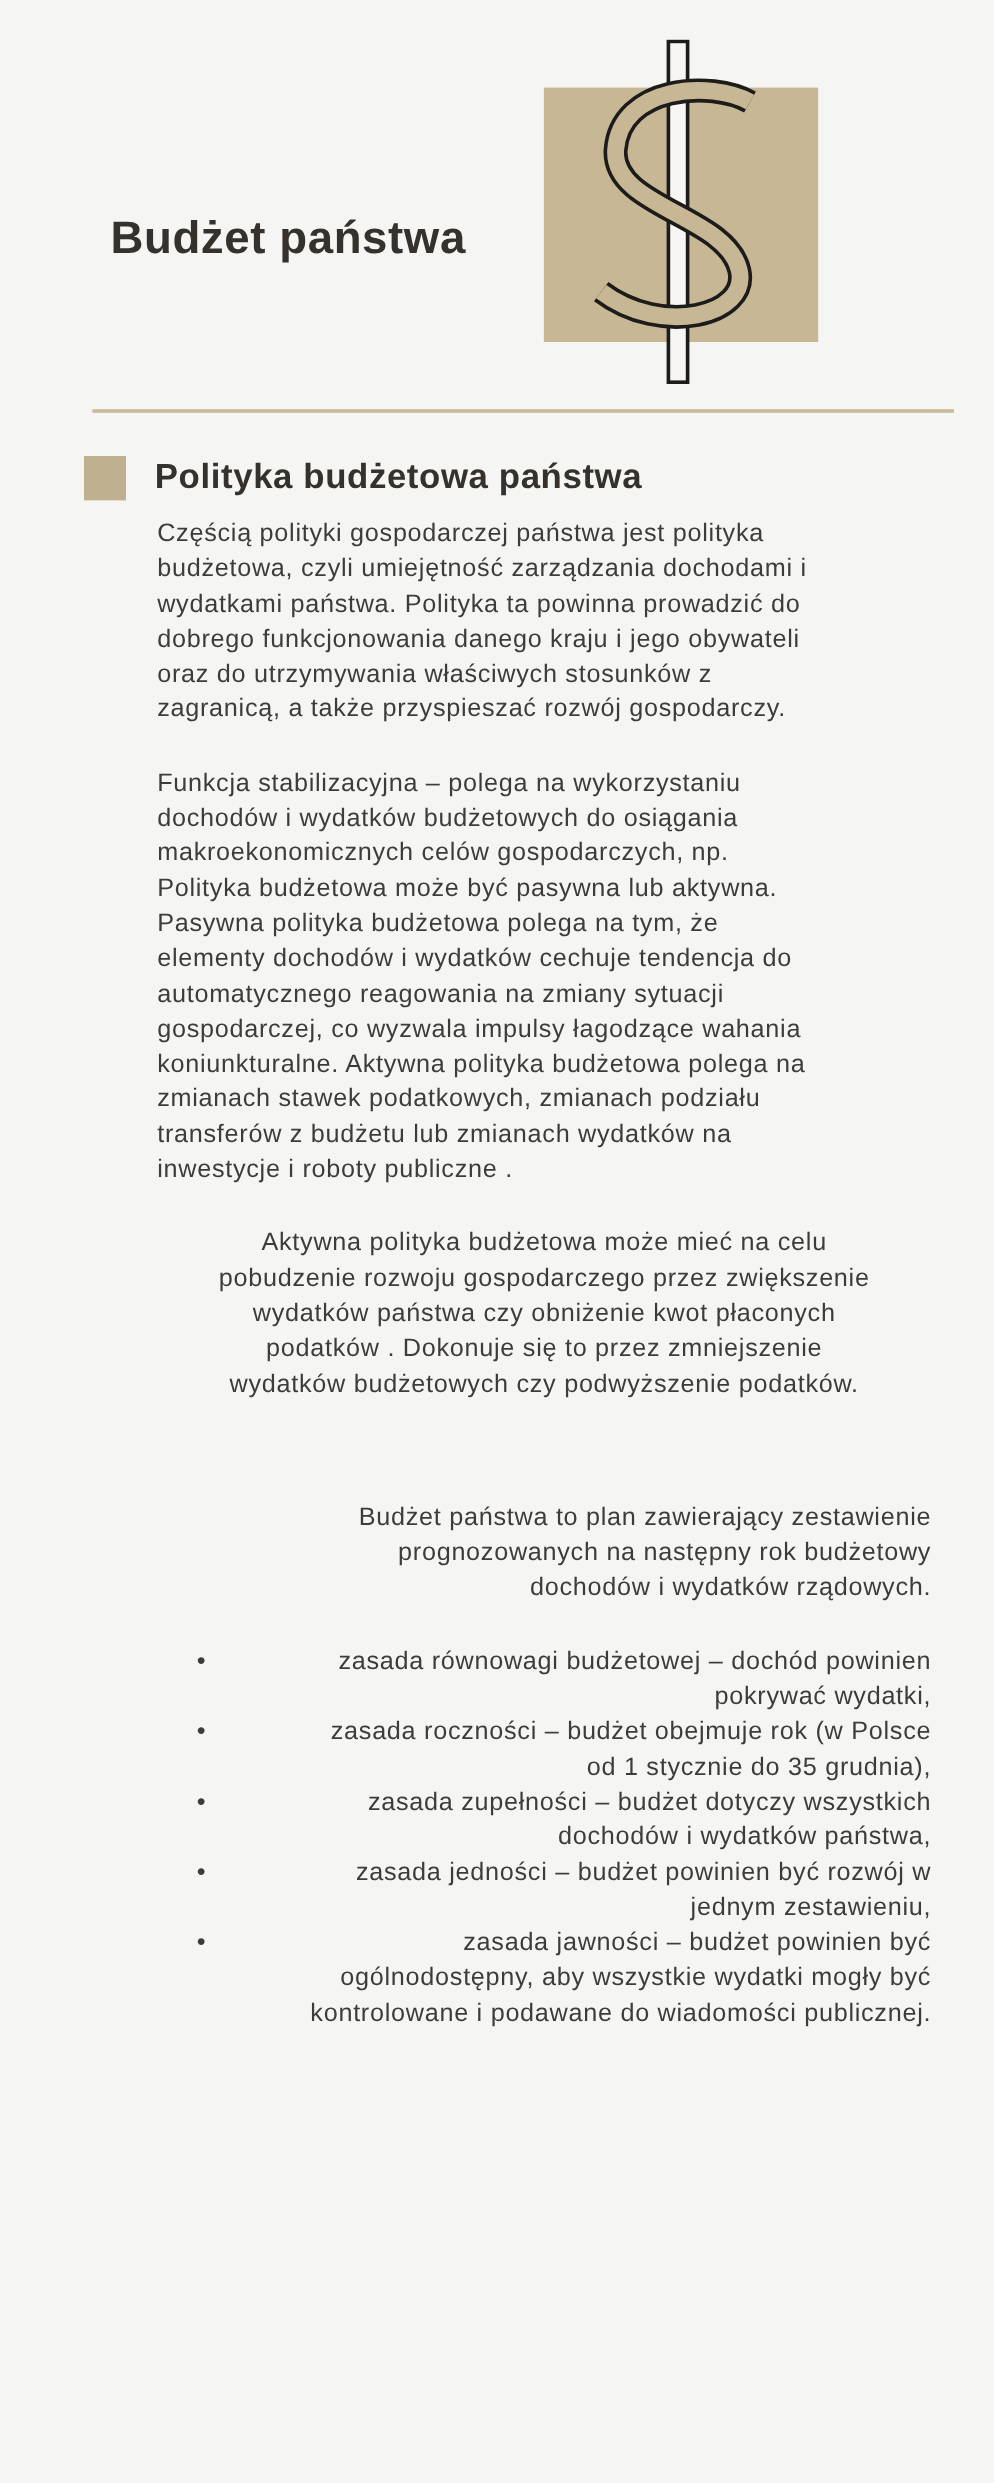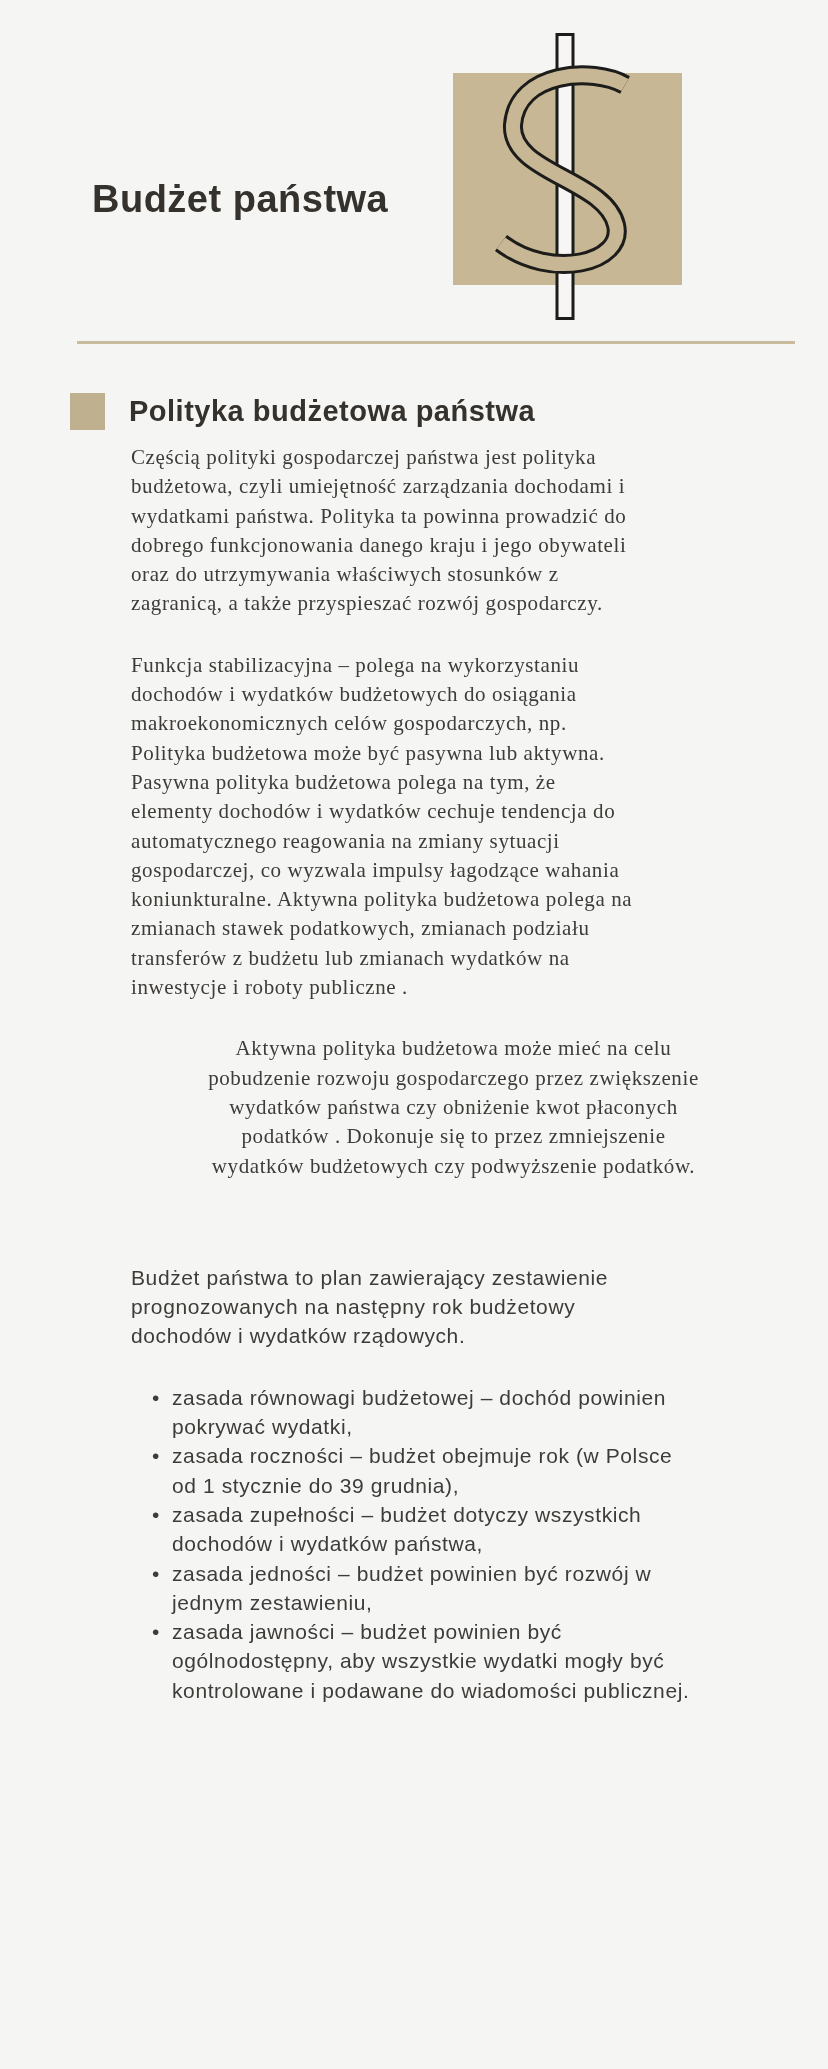--- a/index.html
+++ b/index.html
@@ -28,31 +28,31 @@
     position:absolute;left:92px;top:177px;margin:0;
     font-size:38px;line-height:44px;font-weight:bold;
     letter-spacing:0.5px;color:var(--heading-text);
   }
   .dollar-art{position:absolute;left:453px;top:33px;width:229px;height:287px;}
 
   
   .divider{margin:0 0 0 77px;width:718px;height:3px;background:var(--divider);}
 
   
-  .section{margin-top:49px;}
+  .section{margin-top:36px;}
   .section.second{margin-top:82px;}
   .sec-head{display:flex;align-items:flex-start;margin-left:70px;}
   .sq{flex:0 0 auto;width:35px;height:37px;background:var(--tan);}
   .sec-heading{
     margin:0 0 0 24px;font-size:29px;line-height:37px;font-weight:bold;
     letter-spacing:0.5px;color:var(--heading-text);
   }
   .sec-body{margin-left:131px;width:645px;font-size:21px;line-height:29.3px;letter-spacing:0.6px;}
-  .section.first .sec-body{margin-top:13px;font-family:Liberation Serif, serif;}
-  .section.second .sec-body{margin-top:19px;}
+  .section.first .sec-body{margin-top:13px;}
+  .section.second .sec-body{margin-top:19px;text-align:right;}
   .sec-body p{margin:0 0 32px 0;white-space:pre-line;}
   .sec-body p:last-child{margin-bottom:0;text-align:center;}
 
   
   .bullets{list-style:none;margin:0;padding:0;}
   .bullets li{display:flex;align-items:flex-start;}
   .dot{flex:0 0 auto;width:20px;margin-left:21px;line-height:29.3px;}
   .btext{flex:1 1 auto;white-space:pre-line;}
 </style>
 </head>
@@ -113,21 +113,21 @@
 dochodów i wydatków rządowych.</p>
       <ul class="bullets">
         <li>
           <span class="dot">•</span>
           <div class="btext">zasada równowagi budżetowej – dochód powinien
 pokrywać wydatki,</div>
         </li>
         <li>
           <span class="dot">•</span>
           <div class="btext">zasada roczności – budżet obejmuje rok (w Polsce
-od 1 stycznie do 39 grudnia),</div>
+od 1 stycznie do 35 grudnia),</div>
         </li>
         <li>
           <span class="dot">•</span>
           <div class="btext">zasada zupełności – budżet dotyczy wszystkich
 dochodów i wydatków państwa,</div>
         </li>
         <li>
           <span class="dot">•</span>
           <div class="btext">zasada jedności – budżet powinien być rozwój w
 jednym zestawieniu,</div>

